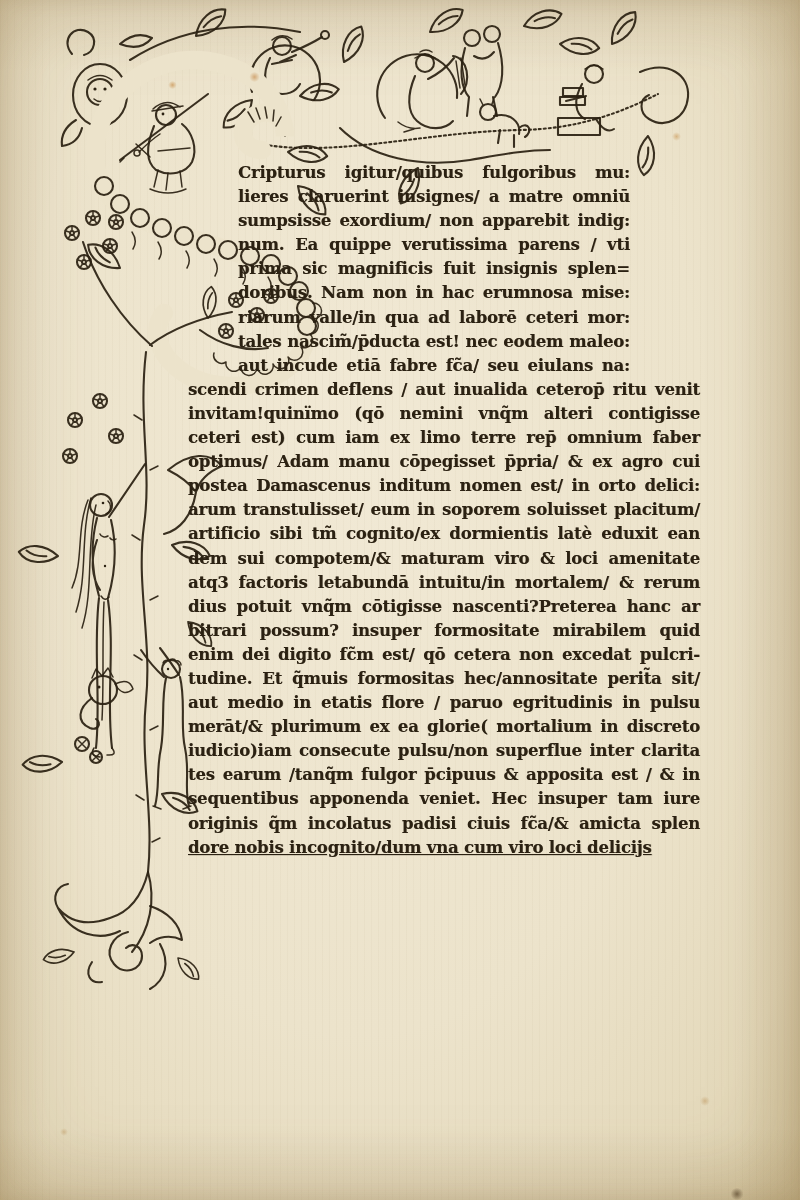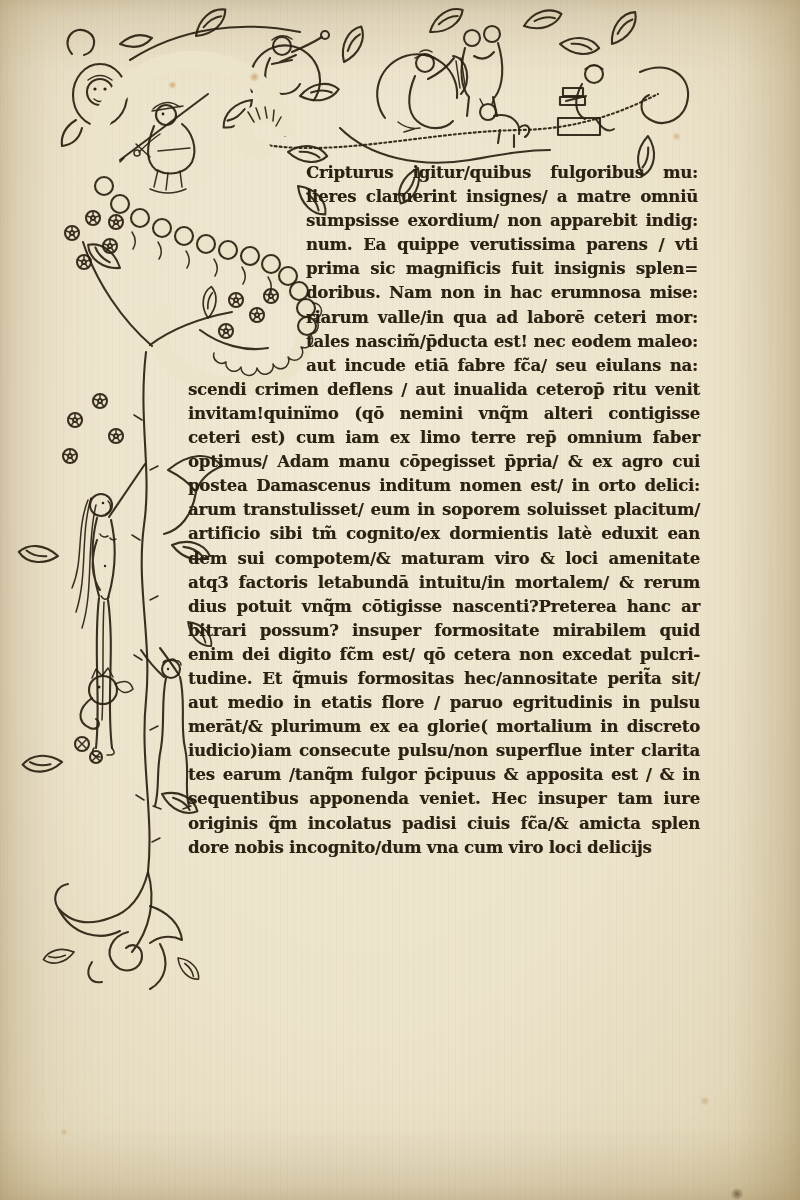--- a/index.html
+++ b/index.html
@@ -18,22 +18,22 @@
   .ink{stroke:#2b2112;fill:none;stroke-width:2.1;stroke-linecap:round;stroke-linejoin:round;opacity:.93;}
   .thin{stroke-width:1.5;}
   .paperfill{fill:#ece3cb;}
   .textblock{
     position:absolute;left:188px;top:161px;width:512px;
     color:#2b2112;font-weight:700;font-size:16.5px;line-height:24.1px;
     letter-spacing:-0.2px;
     text-shadow:0.4px 0.4px 0.3px rgba(43,33,18,.42);
   }
   .l{width:512px;text-align:justify;text-align-last:justify;white-space:normal;height:24.1px;overflow:visible;}
-  .l.i{margin-left:118px;width:392px;}
-  .l.last{text-align-last:left;}
+  .l.i{margin-left:50px;width:392px;}
+  .l.last{text-align-last:left;text-decoration:underline;}
   .fox{position:absolute;border-radius:50%;pointer-events:none;}
 </style>
 </head>
 <body>
 
 <div class="page">
 
   <svg class="woodcut" width="800" height="1200" viewBox="0 0 800 1200">
     <title>S</title>
     <defs>

